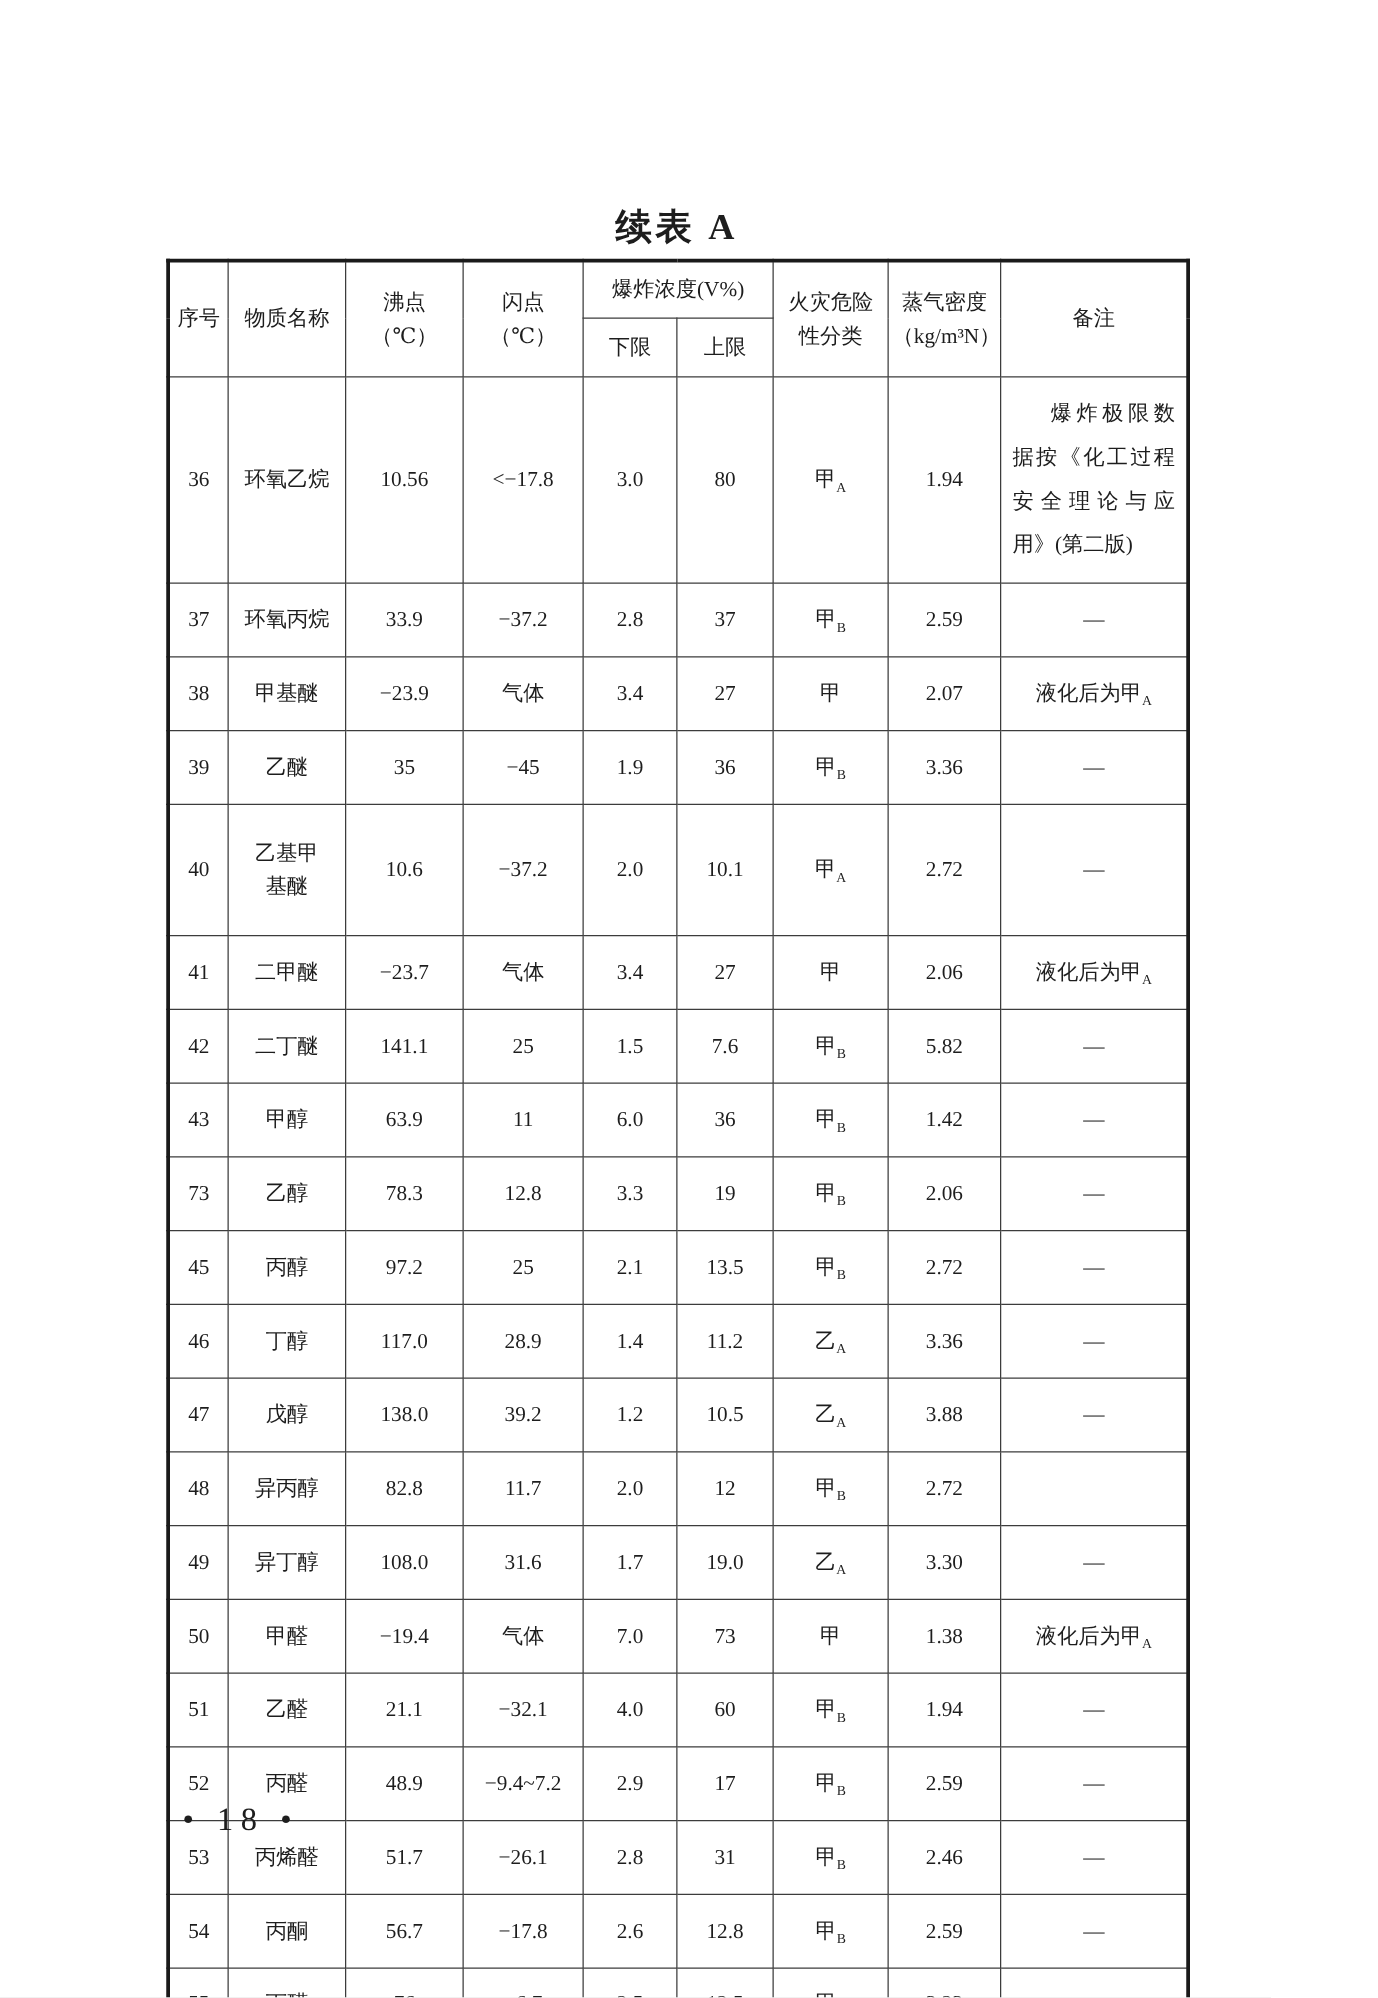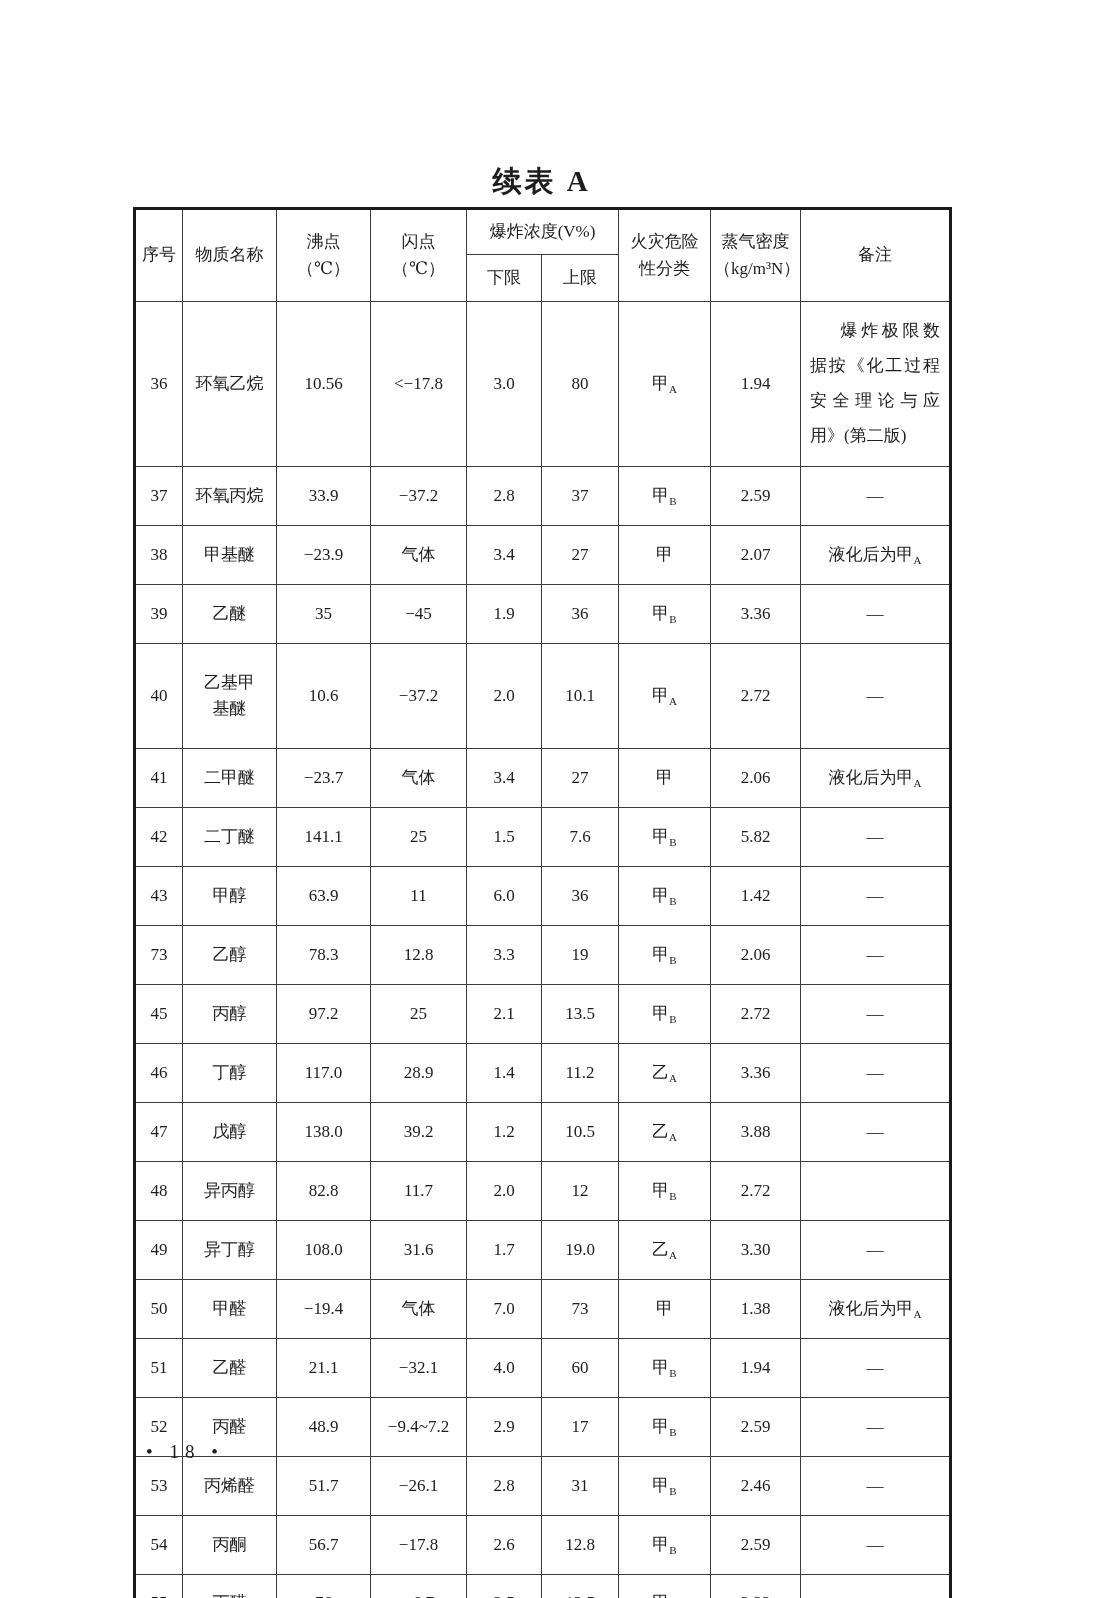--- a/index.html
+++ b/index.html
@@ -47,21 +47,21 @@
   td.remark-long{
     text-align:justify;
     text-indent:1.8em;
     padding:8px 9px;
     line-height:2.05;
     white-space:normal;
   }
   .page-number{
     position:absolute;
     top:1441px;left:146px;
-    font-size:19px;
+    font-size:26px;
     letter-spacing:6px;
   }
 </style>
 </head>
 <body>
 
 <div class="page">
 
   <div class="doc-title">续表 A</div>
 

